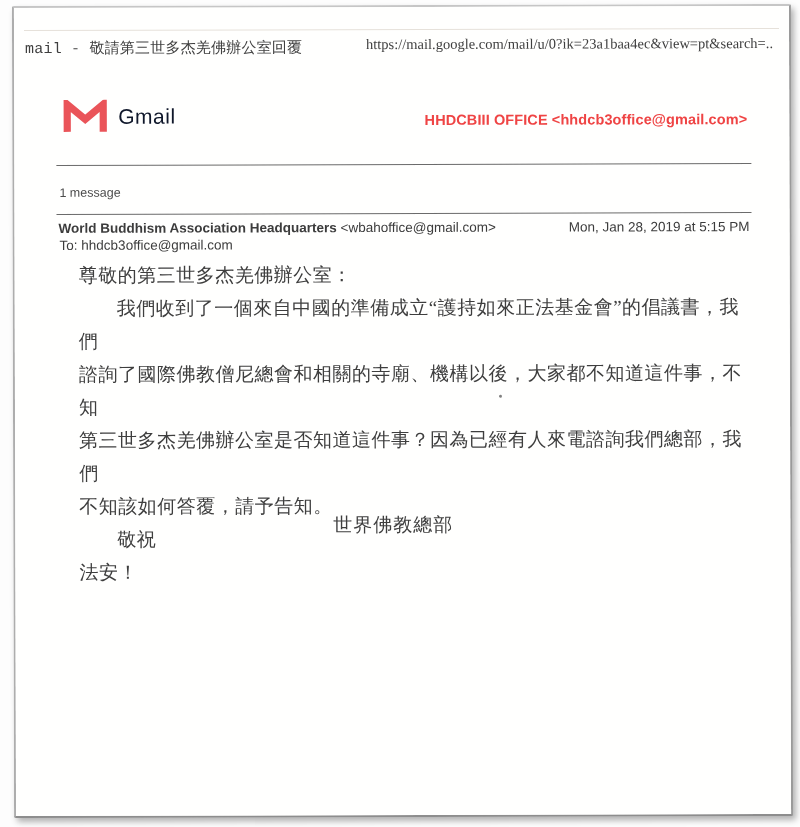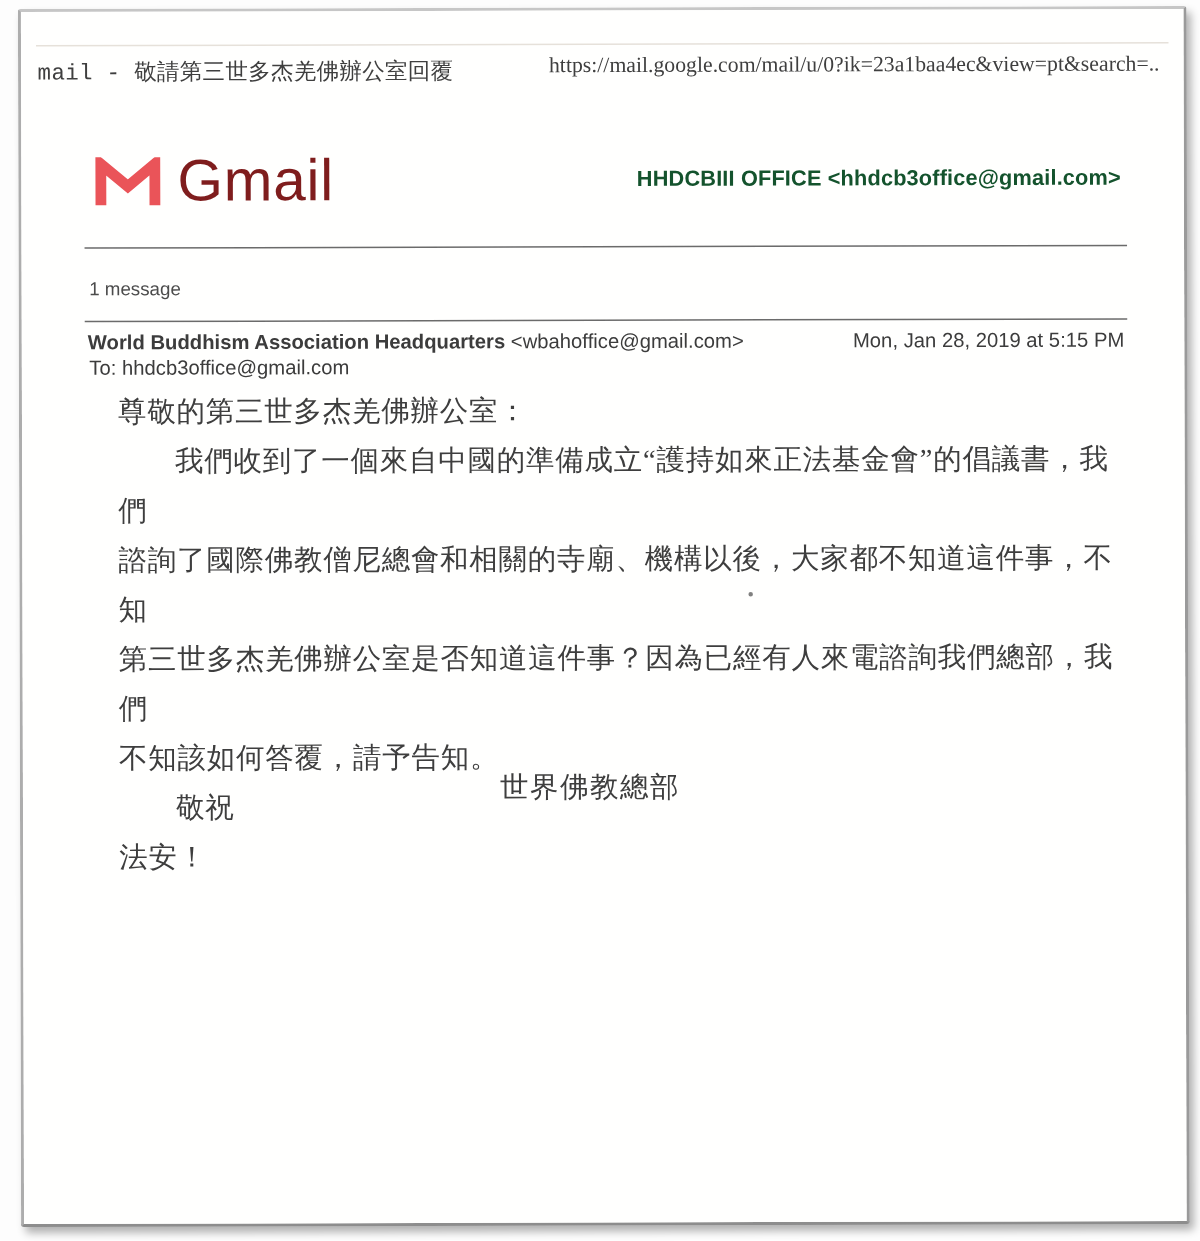--- a/index.html
+++ b/index.html
@@ -38,26 +38,26 @@
     font-size: 14.5px; color: #3f3f3f;
   }
   
   .gmail-row { position: absolute; left: 0; top: 0; width: 100%; }
   .gmail-logo {
     position: absolute; left: 48px; top: 92px;
     display: flex; align-items: center;
   }
   .gmail-logo svg { display: block; }
   .gmail-wordmark {
-    font-size: 39px; color: #7f1d1d;
+    font-size: 21px; color: #0f172a;
     margin-left: 10px; letter-spacing: 0.5px; font-weight: 400;
   }
   .account-header {
     position: absolute; right: 42px; top: 105px;
-    font-size: 14.5px; font-weight: bold; color: #14532d;
+    font-size: 14.5px; font-weight: bold; color: #ef4444;
     letter-spacing: 0.1px;
   }
   
   .rule {
     position: absolute; left: 42px; right: 38px;
     border-top: 1.4px solid rgba(70,70,70,0.8);
   }
   .rule-1 { top: 157px; }
   .rule-2 { top: 206px; }
   .subject {

